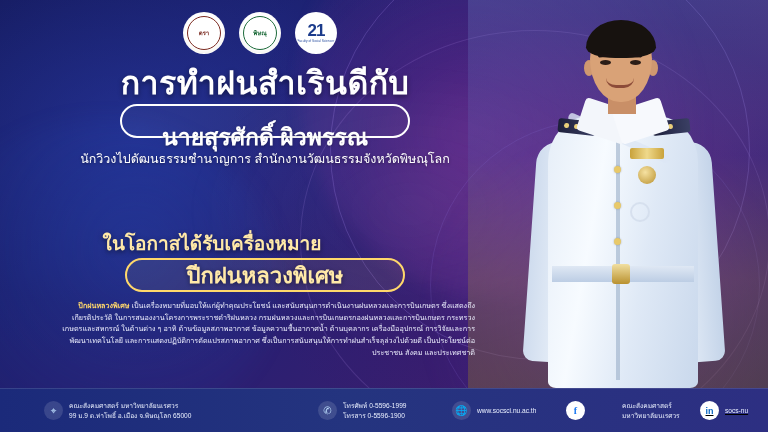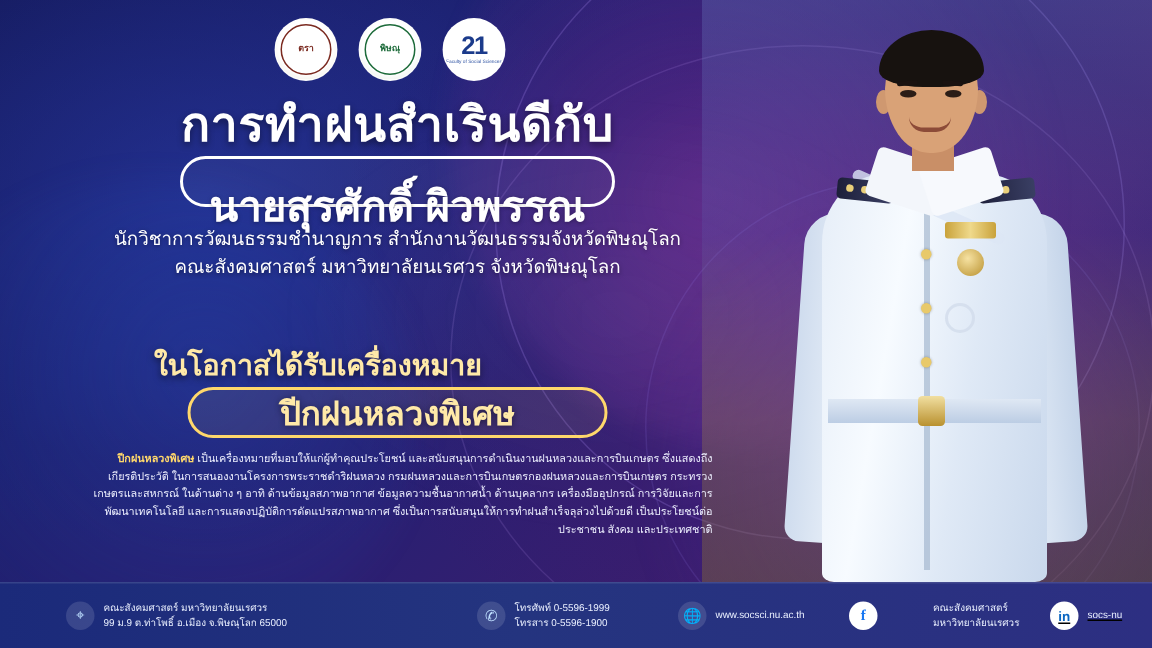--- a/index.html
+++ b/index.html
@@ -89,21 +89,21 @@
   
   #name-pill {
     position: absolute; left: 120px; top: 104px;
     width: 290px; height: 34px;
     border: 2px solid #ffffff; border-radius: 18px;
     display: flex; align-items: center; justify-content: center;
     z-index: 5;
     background: rgba(255,255,255,0.04);
   }
   #name-pill .txt {
-    font-size: 28px; font-weight: bold; color: #ffffff;
+    font-size: 23px; font-weight: bold; color: #ffffff;
     text-shadow: 0 1px 3px rgba(0,0,0,0.35);
     margin-top: 32px;
   }
   
   #position-lines {
     position: absolute; left: 0; top: 150px; width: 530px;
     text-align: center; z-index: 5;
   }
   #position-lines .line {
     font-size: 12.5px; color: #ffffff; line-height: 1.55;
@@ -283,22 +283,21 @@
     </div>
   </div>
 
   <div id="headline">การทำฝนสำเรินดีกับ</div>
 
   <div id="name-pill">
     <span class="txt">นายสุรศักดิ์ ผิวพรรณ</span>
   </div>
 
   <div id="position-lines">
-    <div class="line">นักวิชาการวัฒนธรรมชำนาญการ สำนักงานวัฒนธรรมจังหวัดพิษณุโลก</div>
-    <div class="line">คณะสังคมศาสตร์ มหาวิทยาลัยนเรศวร จังหวัดพิษณุโลก</div>
+    <div class="line">นักวิวงไปดัฒนธรรมชำนาญการ สำนักงานวัฒนธรรมจังหวัดพิษณุโลก</div>
   </div>
 
   <div id="occasion">ในโอกาสได้รับเครื่องหมาย</div>
   <div id="award-pill">
     <span class="txt">ปีกฝนหลวงพิเศษ</span>
   </div>
 
   <div id="body-copy">
     <div class="p"><span class="hl">ปีกฝนหลวงพิเศษ</span><span> เป็นเครื่องหมายที่มอบให้แก่ผู้ทำคุณประโยชน์ และสนับสนุนการดำเนินงานฝนหลวงและการบินเกษตร ซึ่งแสดงถึงเกียรติประวัติ ในการสนองงานโครงการพระราชดำริฝนหลวง กรมฝนหลวงและการบินเกษตรกองฝนหลวงและการบินเกษตร กระทรวงเกษตรและสหกรณ์ ในด้านต่าง ๆ อาทิ ด้านข้อมูลสภาพอากาศ ข้อมูลความชื้นอากาศน้ำ ด้านบุคลากร เครื่องมืออุปกรณ์ การวิจัยและการพัฒนาเทคโนโลยี และการแสดงปฏิบัติการดัดแปรสภาพอากาศ ซึ่งเป็นการสนับสนุนให้การทำฝนสำเร็จลุล่วงไปด้วยดี เป็นประโยชน์ต่อประชาชน สังคม และประเทศชาติ</span></div>
   </div>

